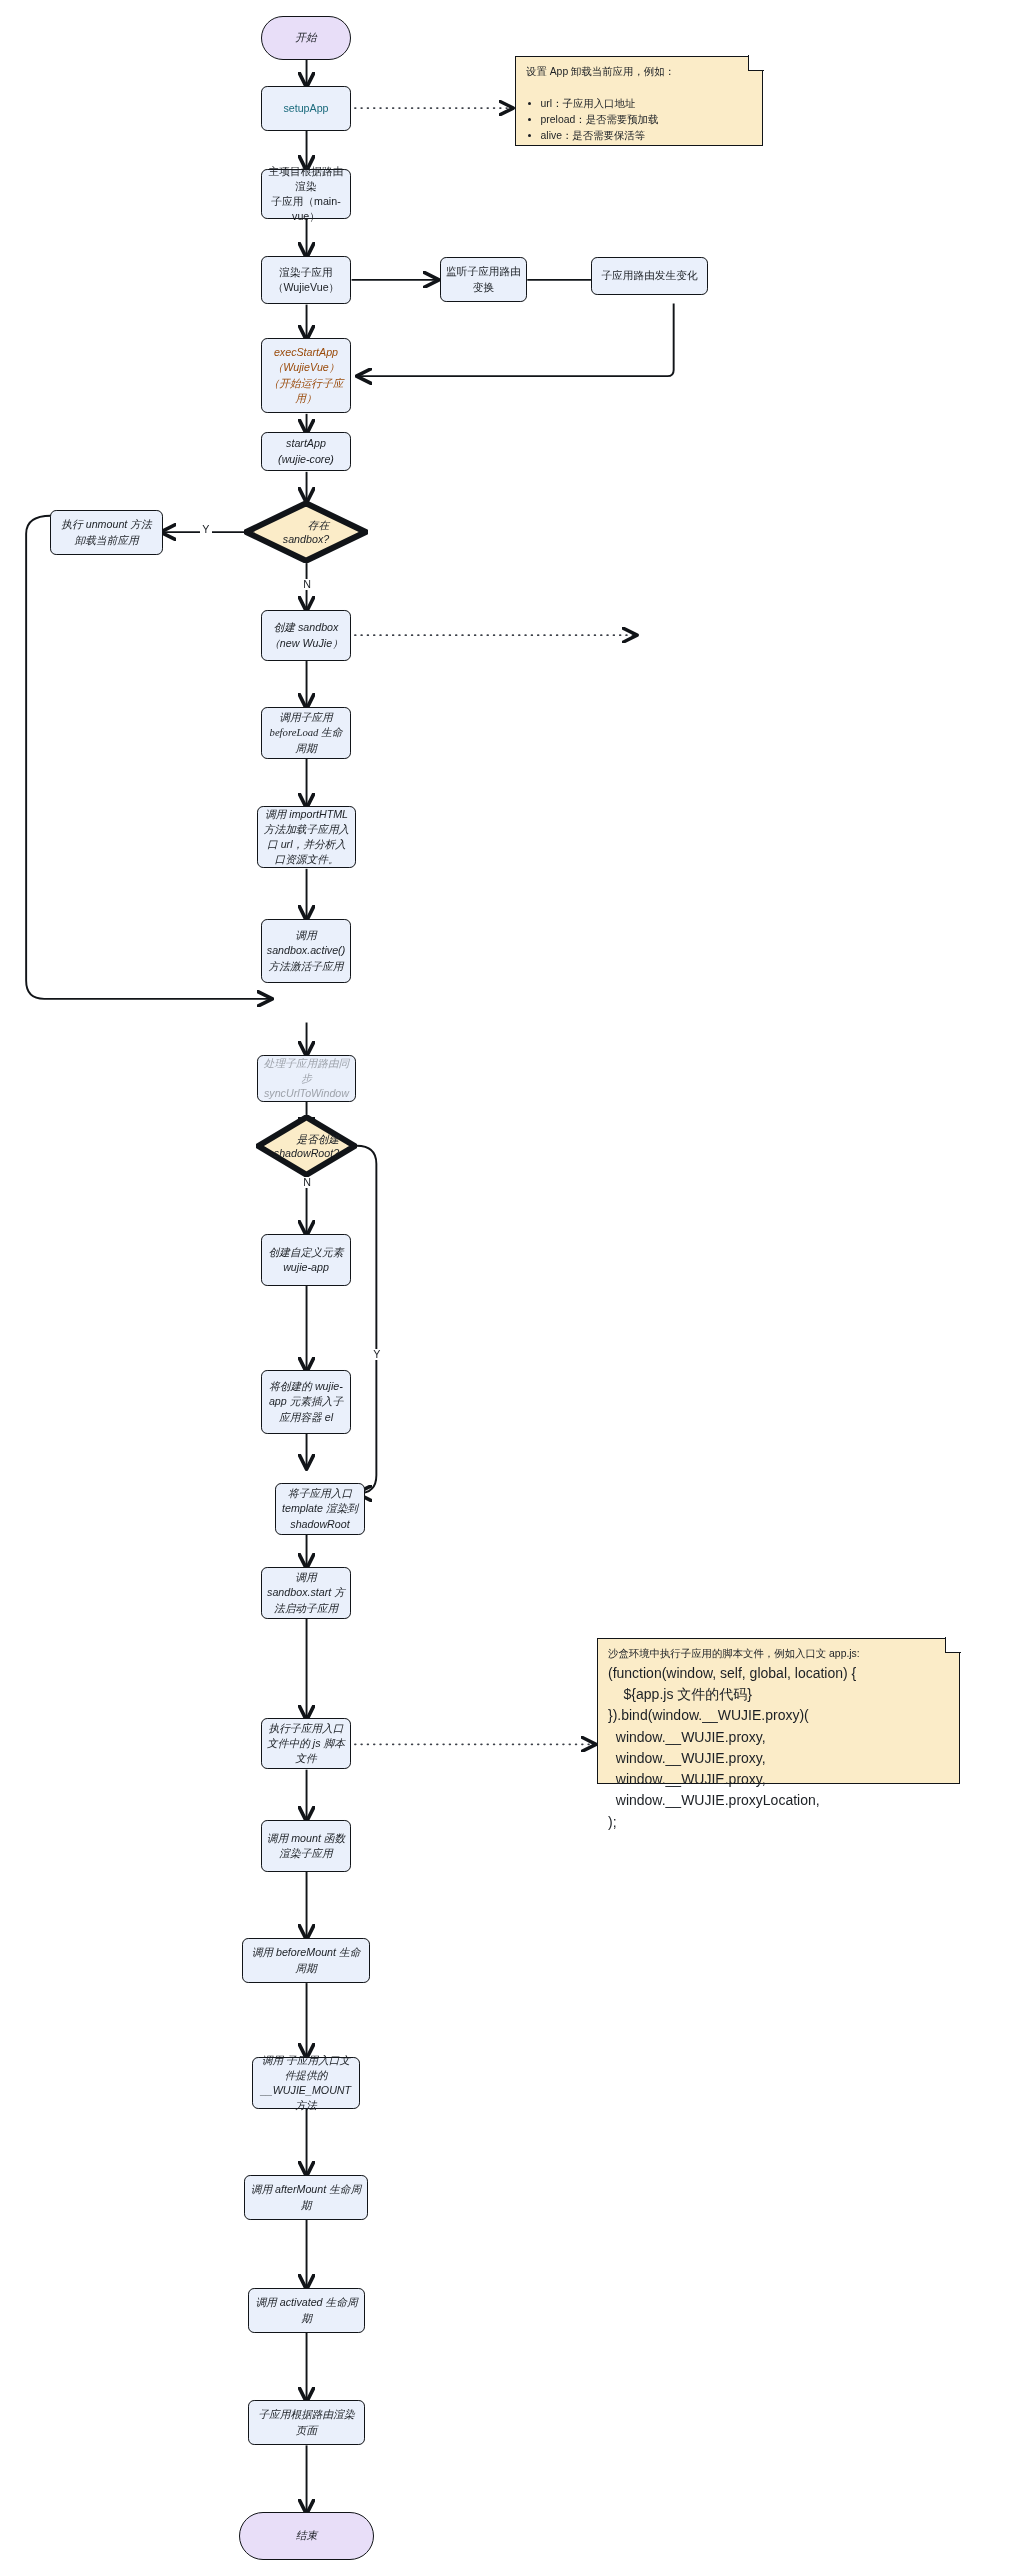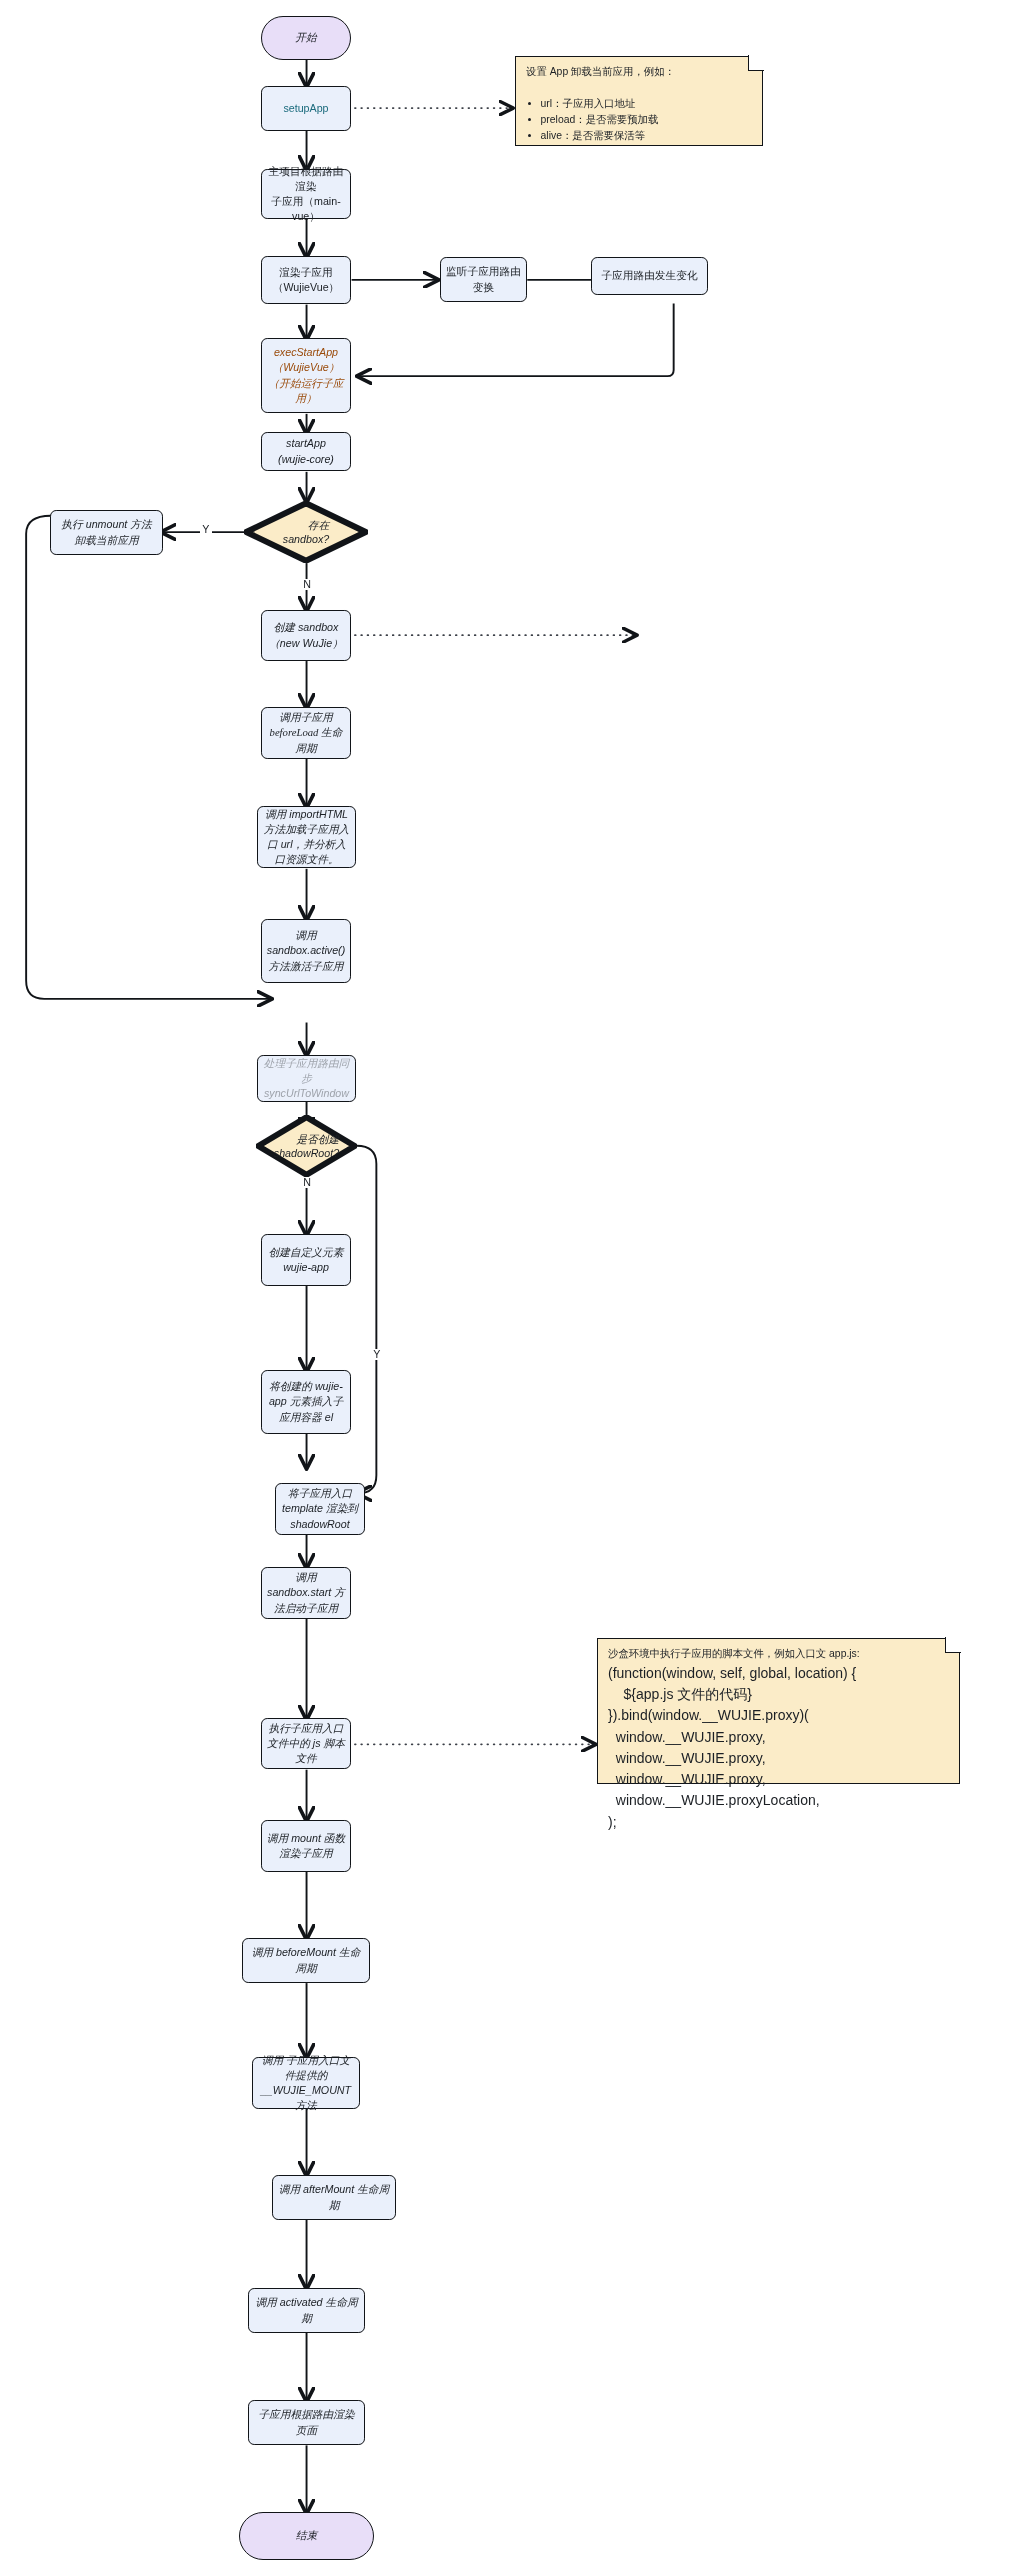--- a/index.html
+++ b/index.html
@@ -255,21 +255,21 @@
   </div>
 
   <div class="node italic" style="left:242px;top:1938px;width:128px;height:45px;">
     <span>调用 beforeMount 生命周期</span>
   </div>
 
   <div class="node italic" style="left:252px;top:2057px;width:108px;height:52px;">
     <span>调用 子应用入口文件提供的 __WUJIE_MOUNT 方法</span>
   </div>
 
-  <div class="node italic" style="left:244px;top:2175px;width:124px;height:45px;margin-left:28px;">
+  <div class="node italic" style="left:244px;top:2175px;width:124px;height:45px;">
     <span>调用 afterMount 生命周期</span>
   </div>
 
   <div class="node italic" style="left:248px;top:2288px;width:117px;height:45px;">
     <span>调用 activated 生命周期</span>
   </div>
 
   <div class="node italic" style="left:248px;top:2400px;width:117px;height:45px;">
     <span>子应用根据路由渲染页面</span>
   </div>

